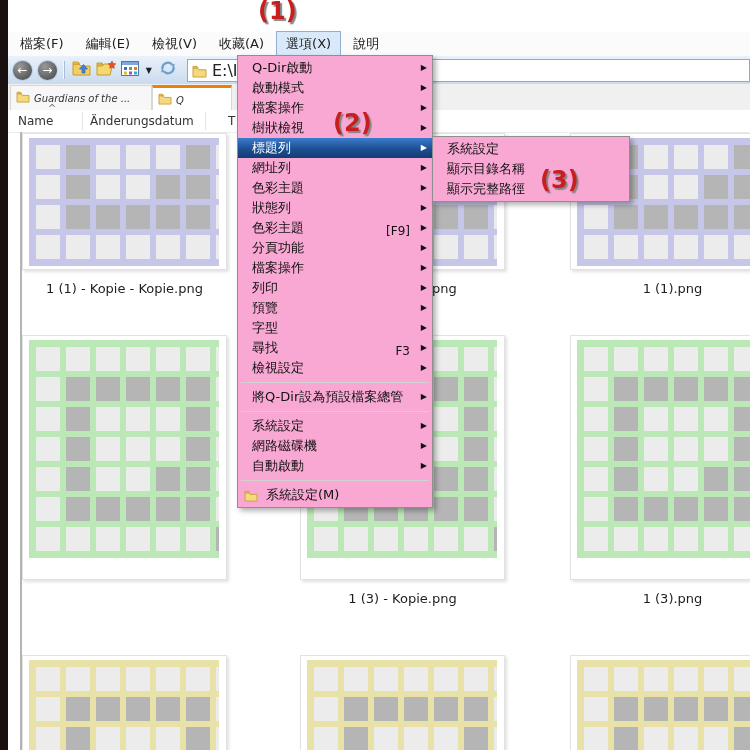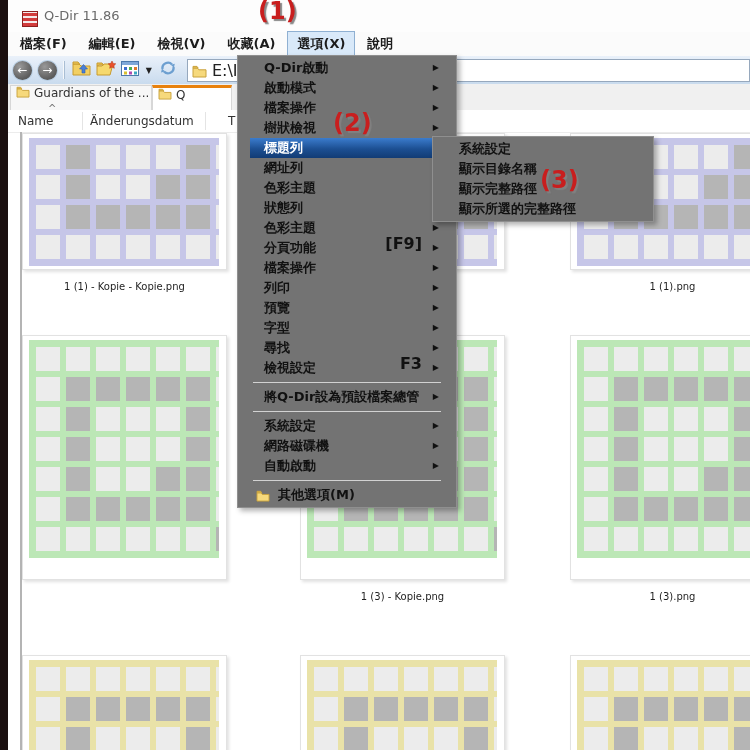--- a/index.html
+++ b/index.html
@@ -12,41 +12,41 @@
 
   
   #titlebar{left:8px;top:0;width:742px;height:32px;background:#fdfdfd;}
   #app-icon{left:14px;top:11px;width:14px;height:14px;border:1px solid #8d1f1f;background:
     repeating-linear-gradient(0deg,#d23c3c 0 3px,#f3eaea 3px 5px),
     repeating-linear-gradient(90deg,rgba(210,60,60,.85) 0 3px,rgba(243,234,234,.55) 3px 5px);}
   #title-text{left:36px;top:8px;font-size:13px;color:#6a6a6a;}
 
   
   #menubar{left:8px;top:32px;width:742px;height:24px;background:#fbfbfb;display:flex;align-items:center;}
-  .mb-item{font-size:13px;color:#1c1c1c;padding:3px 9px;margin-left:2px;border:1px solid transparent;font-weight:bold;}
+  .mb-item{font-size:13px;color:#1c1c1c;padding:3px 9px;margin-left:2px;border:1px solid transparent;}
   .mb-item.open{background:#d9e9f9;border:1px solid #8fb0d2;}
 
   
   #toolbar{left:8px;top:56px;width:742px;height:28px;background:linear-gradient(#eaf1fa,#c9dbee);
            border-bottom:2px solid #39639c;display:flex;align-items:center;}
   .nav-circle{width:19px;height:19px;border-radius:50%;margin-left:4px;
               background:radial-gradient(circle at 35% 30%,#9a9a9a,#5c5c5c 70%);
               border:1px solid #b9cfe4;color:#fff;font-size:12px;line-height:19px;text-align:center;}
   .tb-sep{width:1px;height:18px;background:#f5f8fb;border-right:1px solid #a9bed4;margin:0 5px;}
   .tb-btn{margin:0 2px;display:flex;align-items:center;}
   #address-wrap{position:relative;margin-left:8px;width:565px;height:21px;background:#fff;
                 border:1px solid #96a8bd;display:flex;align-items:center;}
   #address-input{border:0;outline:0;width:100%;height:100%;font-size:16px;padding-left:24px;
                  font-family:"DejaVu Sans","Liberation Sans",sans-serif;color:#222;background:transparent;}
   #address-folder{position:absolute;left:4px;top:3px;}
 
   
   #tabstrip{left:8px;top:84px;width:742px;height:26px;background:#f0f0f0;border-bottom:1px solid #e3e3e3;}
-  .tab{position:absolute;top:1px;height:24px;display:flex;font-size:12px;
-       border:1px solid #d7d7d7;background:#f7f7f7;color:#333;}
+  .tab{position:absolute;top:1px;height:24px;display:flex;align-items:center;font-size:10px;
+       border:1px solid #d7d7d7;background:#f7f7f7;color:#333;font-style:italic;}
   .tab .tab-label{padding:0 6px 0 4px;white-space:nowrap;overflow:hidden;}
   .tab.active{background:#fff;border-top:3px solid #e8820e;}
   .tab .ticon{margin-left:5px;}
 
   
   #headerrow{left:8px;top:110px;width:742px;height:22px;background:#fff;border-bottom:1px solid #ececec;}
   .col-label{position:absolute;top:4px;font-size:12px;color:#333;}
   .col-sep{position:absolute;top:2px;width:1px;height:18px;background:#e4e4e4;}
   #sort-caret{position:absolute;left:40px;top:-7px;font-size:10px;color:#777;}
 
@@ -56,51 +56,47 @@
   
   .file-item{position:absolute;width:205px;}
   .file-card{position:relative;width:203px;border:1px solid #e2e2e2;background:#fff;
              box-shadow:2px 2px 3px rgba(0,0,0,.12);overflow:hidden;}
   .thumb{position:relative;margin:4px auto 0 6px;width:190px;overflow:hidden;}
   .thumb-inner{width:218px;padding:7px;box-shadow:7px 7px 0 -2px #cdcdcd;}
   .sq-row{display:flex;margin-bottom:6px;}
   .sq-row:last-child{margin-bottom:0;}
   .sq{width:24px;height:24px;margin-right:6px;flex:0 0 auto;}
   .sq.L{background:#ececec;} .sq.D{background:#b5b5b5;}
-  .file-name{margin-top:11px;text-align:center;font-size:10px;color:#1e1e1e;}
-
-  
-  .menu{position:absolute;background:#737373;border:1px solid #8f8f8f;
-        box-shadow:3px 3px 5px rgba(0,0,0,.3);padding:2px 12px;z-index:10;font-weight:bold;}
+  .file-name{margin-top:11px;text-align:center;font-size:13px;color:#1e1e1e;}
+
+  
+  .menu{position:absolute;background:#f9a8d4;border:1px solid #8f8f8f;
+        box-shadow:3px 3px 5px rgba(0,0,0,.3);padding:2px 0;z-index:10;}
   .menu-item{position:relative;height:20px;line-height:20px;font-size:13px;color:#111;
              padding-left:14px;white-space:nowrap;}
   .menu-item .mi-arrow{position:absolute;right:5px;top:0;font-size:8px;color:#111;}
-  .menu-item .mi-shortcut{position:absolute;right:22px;top:16px;font-size:16px;color:#111;}
+  .menu-item .mi-shortcut{position:absolute;right:22px;top:3px;font-size:12px;color:#111;}
   .menu-item.hl{background:linear-gradient(#3b7ccd,#1c4f92 55%,#123c75);color:#fff;}
   .menu-item.hl .mi-arrow{color:#fff;}
   .menu-sep{height:1px;background:#d2d2d2;margin:4px 3px;}
   .menu-item .mi-ficon{position:absolute;left:6px;top:3px;}
   .menu-item.with-icon{padding-left:28px;}
 
   
   .annot{position:absolute;z-index:20;font-size:24px;font-weight:bold;color:#c81e1e;
          text-shadow:2px 2px 1px rgba(130,130,130,.95);
          font-family:"DejaVu Sans","Liberation Sans",sans-serif;}
 </style>
 </head>
 <body>
 
 <div id="stage">
 
   <div id="left-strip" class="abs"></div>
 
-  <div id="titlebar" class="abs">
-    <div id="app-icon" class="abs"></div>
-    <div id="title-text" class="abs">Q-Dir 11.86</div>
-  </div>
 
   <div id="menubar" class="abs">
       <span class="mb-item">檔案(F)</span>
       <span class="mb-item">編輯(E)</span>
       <span class="mb-item">檢視(V)</span>
       <span class="mb-item">收藏(A)</span>
       <span class="mb-item open">選項(X)</span>
       <span class="mb-item">說明</span>
     </div>
 
@@ -660,28 +656,27 @@
       <div class="menu-sep"></div>
       <div class="menu-item"><span>將Q-Dir設為預設檔案總管</span><span class="mi-arrow">▶</span></div>
       <div class="menu-sep"></div>
       <div class="menu-item"><span>系統設定</span><span class="mi-arrow">▶</span></div>
       <div class="menu-item"><span>網路磁碟機</span><span class="mi-arrow">▶</span></div>
       <div class="menu-item"><span>自動啟動</span><span class="mi-arrow">▶</span></div>
       <div class="menu-sep"></div>
       <div class="menu-item with-icon"><span class="mi-ficon"><svg width="14" height="12" viewBox="0 0 15 13">
             <path d="M1 3 h4.5 l1.3 1.8 h7.2 v7.2 h-13 z" fill="#f6d97c" stroke="#c9a23c"></path>
             <path d="M1 3 v-1.6 h4 l1.1 1.6 z" fill="#efc85e" stroke="#c9a23c"></path>
-          </svg></span><span>其他選項(M)</span></div>
+          </svg></span><span>系統設定(M)</span></div>
     </div>
 
   <div id="title-submenu" class="menu" style="left:432px;top:136px;width:196px;">
       <div class="menu-item"><span>系統設定</span></div>
       <div class="menu-item"><span>顯示目錄名稱</span></div>
       <div class="menu-item"><span>顯示完整路徑</span></div>
-      <div class="menu-item"><span>顯示所選的完整路徑</span></div>
     </div>
 
   <div id="annots">
       <div class="annot" style="left: 258px; top: -3px;">(1)</div>
       <div class="annot" style="left: 333px; top: 109px;">(2)</div>
       <div class="annot" style="left: 540px; top: 166px;">(3)</div>
     </div>
 
 </div>
 

